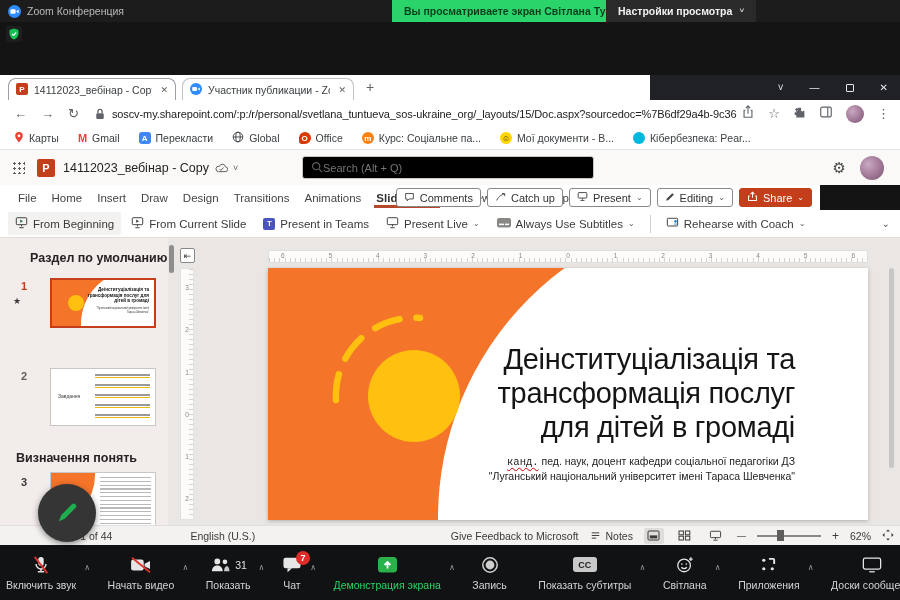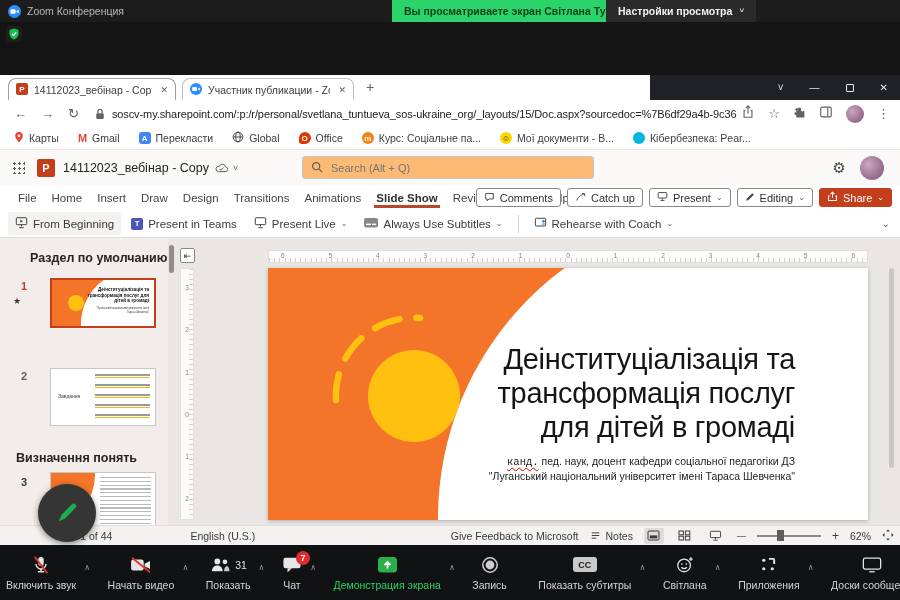--- a/index.html
+++ b/index.html
@@ -42,27 +42,27 @@
   .bm .blabel { font-size:10.5px; color:#3c4043; white-space:nowrap; }
   .bm-ic { width:12px; height:12px; border-radius:3px; display:flex; align-items:center; justify-content:center; font-size:8px; font-weight:bold; color:#fff; flex:none; }
 
   
   .ppt-header { position:absolute; left:0; top:150px; width:900px; height:35px; background:#faf9f8; display:flex; align-items:center; }
   .waffle { margin-left:12px; width:13px; height:13px; background-image:radial-gradient(#605e5c 1.3px, transparent 1.4px); background-size:5px 5px; }
   .ppt-logo { margin-left:12px; width:18px; height:18px; background:#c43e1c; border-radius:2px; color:#fff; font-size:11px; font-weight:bold; display:flex; align-items:center; justify-content:center; }
   .doc-title { margin-left:8px; font-size:12.5px; color:#252423; white-space:nowrap; }
   .saved-ic { margin-left:6px; display:flex; align-items:center; }
   .title-chev { margin-left:5px; font-size:9px; color:#605e5c; }
-  .searchbox { position:absolute; left:302px; top:6px; width:292px; height:23px; background:#fdba74; border:1px solid #c8c6c4; border-radius:3px; display:flex; align-items:center; padding:0 8px; gap:8px; }
+  .searchbox { position:absolute; left:302px; top:6px; width:292px; height:23px; background:#000000; border:1px solid #c8c6c4; border-radius:3px; display:flex; align-items:center; padding:0 8px; gap:0; }
   .searchbox input { border:none; outline:none; background:transparent; font-size:11px; color:#605e5c; width:100%; font-family:inherit; }
   .gear { position:absolute; right:54px; font-size:15px; color:#484644; }
   .avatar-md { position:absolute; right:16px; width:24px; height:24px; border-radius:50%; background:radial-gradient(circle at 35% 35%, #caa8c0, #7d4f72); }
 
   
-  .ppt-menubar { position:absolute; left:0; top:185px; width:900px; height:25px; background:#fff; display:flex; align-items:center; }
+  .ppt-menubar { position:absolute; left:0; top:185px; width:820px; height:25px; background:#fff; display:flex; align-items:center; }
   .menus { display:flex; gap:11px; padding-left:16px; align-items:center; }
   .menu-item { font-size:11.5px; color:#444; white-space:nowrap; padding:4px 2px; }
   .menu-item.active { font-weight:bold; color:#323130; border-bottom:3px solid #b7472a; padding-bottom:1px; }
   .mb-right { position:absolute; right:8px; display:flex; align-items:center; gap:6px; }
   .pill { height:19px; border:1px solid #8a8886; border-radius:3px; background:#fff; display:flex; align-items:center; gap:5px; padding:0 7px; font-size:11px; color:#323130; white-space:nowrap; }
   .pill .chev { font-size:8px; color:#605e5c; }
   .pill.share { background:#c43e1c; border-color:#c43e1c; color:#fff; }
   .pill.share .chev { color:#fff; }
 
   
@@ -348,20 +348,28 @@
   <div class="ppt-ribbon">
     <div class="rb first">
       <span><svg width="13" height="13" viewBox="0 0 15 14" fill="none" stroke="#3b3a39" stroke-width="1.1">
             <rect x="1.5" y="1.5" width="12" height="8" rx="1"></rect>
             <path d="M7.5 9.5 v2 M5 13 h5"></path>
             <path d="M6 3.6 l3.2 1.9 l-3.2 1.9 Z" fill="#217346" stroke="none"></path>
           </svg></span>
       <span>From Beginning</span>
     </div>
     <div class="rb">
+      <span><svg width="13" height="13" viewBox="0 0 15 14" fill="none" stroke="#3b3a39" stroke-width="1.1">
+            <rect x="1.5" y="1.5" width="12" height="8" rx="1"></rect>
+            <path d="M7.5 9.5 v2 M5 13 h5"></path>
+            <path d="M6 3.6 l3.2 1.9 l-3.2 1.9 Z" fill="#3b3a39" stroke="none"></path>
+          </svg></span>
+      <span>From Current Slide</span>
+    </div>
+    <div class="rb">
       <span class="teams-ic">T</span>
       <span>Present in Teams</span>
     </div>
     <div class="rb">
       <span><svg width="13" height="13" viewBox="0 0 15 14" fill="none" stroke="#3b3a39" stroke-width="1.1">
             <rect x="1.5" y="1.5" width="12" height="8" rx="1"></rect>
             <path d="M7.5 9.5 v2 M5 13 h5"></path>
           </svg></span>
       <span>Present Live</span>
       <span class="chev">⌄</span>

